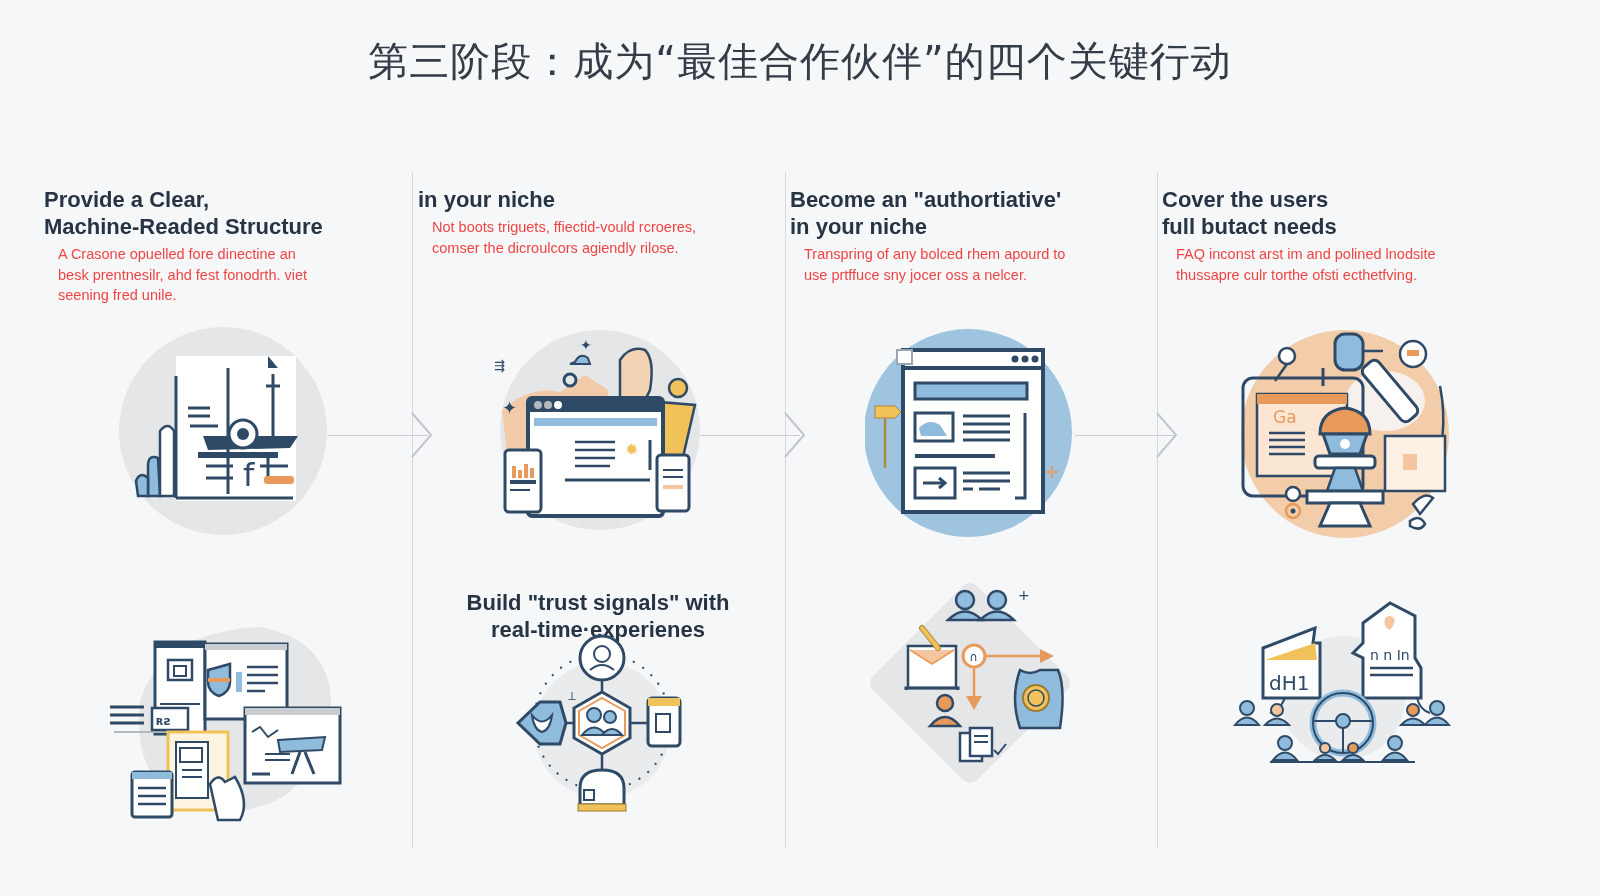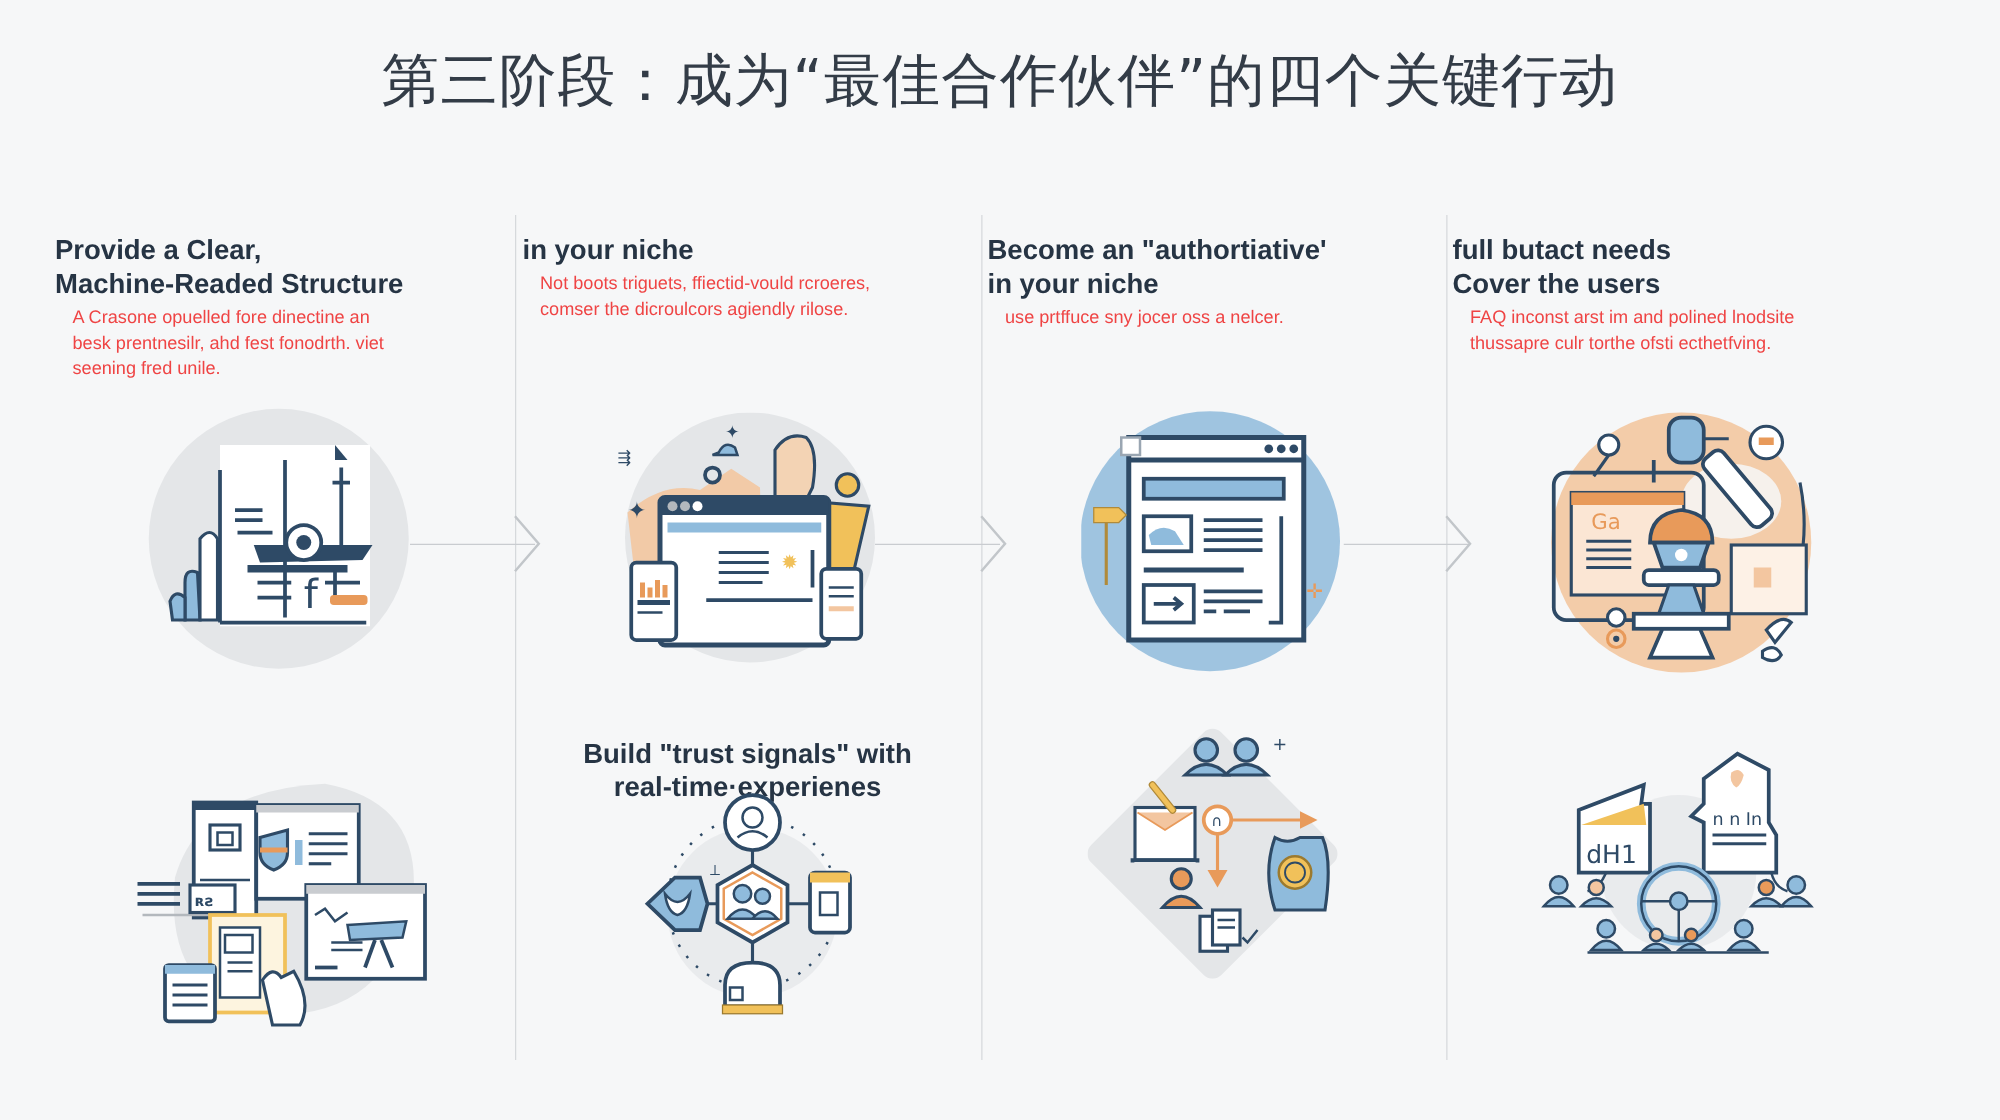--- a/index.html
+++ b/index.html
@@ -5,21 +5,21 @@
     * { box-sizing: border-box; margin: 0; padding: 0; }
     html, body { width: 1600px; height: 896px; overflow: hidden; }
     body {
       background: #f6f7f8;
       font-family: "DejaVu Sans", "Liberation Sans", sans-serif;
       color: #263444;
       position: relative;
     }
     .page-title {
       position: absolute; left: 0; top: 34px; width: 1600px;
-      text-align: center; font-size: 46px; font-weight: normal;
+      text-align: center; font-size: 40px; font-weight: normal;
       color: #333c47; letter-spacing: 1px;
     }
     .divider {
       position: absolute; top: 172px; width: 1px; height: 676px; background: #d6d9dc;
     }
     .chev {
       position: absolute; width: 40px; height: 60px;
     }
     .connector {
       position: absolute; height: 1px; background: #c9ccd0;
@@ -86,28 +86,29 @@
     <div>comser the dicroulcors agiendly rilose.</div>
   </div>
 </div>
 
 <div class="column" style="left:790px;">
   <div class="col-title">
     <div>Become an "authortiative'</div>
     <div>in your niche</div>
   </div>
   <div class="col-desc">
+    <div>Transpring of any bolced rhem apourd to</div>
     <div>use prtffuce sny jocer oss a nelcer.</div>
   </div>
 </div>
 
 <div class="column" style="left:1162px;">
   <div class="col-title">
+    <div>Cover the users</div>
     <div>full butact needs</div>
-    <div>Cover the users</div>
   </div>
   <div class="col-desc">
     <div>FAQ inconst arst im and polined lnodsite</div>
     <div>thussapre culr torthe ofsti ecthetfving.</div>
   </div>
 </div>
 
 <div class="mid-title" style="left:418px;">
   <div>Build "trust signals" with</div>
   <div>real-time·experienes</div>

